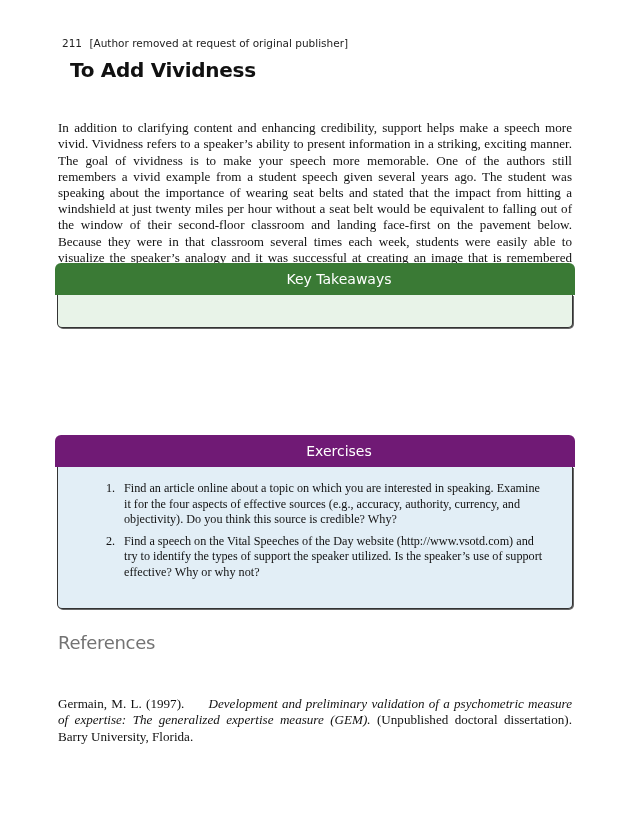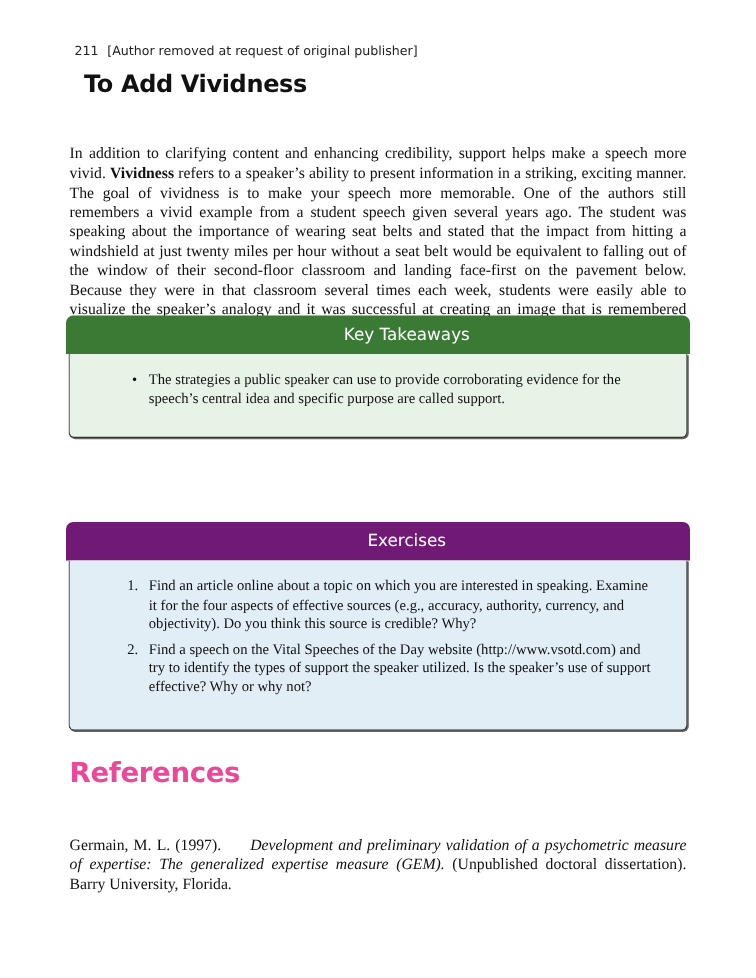--- a/index.html
+++ b/index.html
@@ -6,62 +6,61 @@
   body { width: 630px; height: 815px; position: relative; overflow: hidden; color: #111; }
   .sans { font-family: "DejaVu Sans", "Liberation Sans", sans-serif; }
   .serif { font-family: "Liberation Serif", "DejaVu Serif", serif; }
 
   .running-head { position: absolute; left: 62px; top: 37px; font-size: 10.5px; color: #222; }
   .running-head .num { margin-right: 4px; }
 
   .h1 { position: absolute; left: 58px; top: 58px; font-size: 20px; font-weight: bold; letter-spacing: -0.3px; color: #111; margin-left: 12px; }
 
   .para { position: absolute; left: 58px; top: 107px; width: 514px; font-size: 13.1px; line-height: 16.2px; text-align: justify; color: #111; }
-  .para b { font-weight: bold; }
+  .para b { font-weight: normal; }
 
   .box { position: absolute; left: 55px; width: 520px; border-radius: 6px; }
   .box .hdr { height: 32px; border-radius: 6px 6px 0 0; color: #fff; display: flex; align-items: center; justify-content: center; font-size: 14px; padding-left: 48px; }
   .box .body { border: 1px solid #333; border-top: none; border-radius: 0 0 5px 5px; margin: 0 2px; box-shadow: 1px 1px 0 #666; }
 
   .kt { top: 263px; }
   .kt .hdr { background: #3a7a35; }
   .kt .body { background: #e8f3e8; padding: 14px 20px 18px 48px; }
   .kt ul { margin: 0; padding: 0 0 0 18px; list-style: none; }
   .kt li { position: relative; font-size: 12.2px; line-height: 15.5px; margin-bottom: 6px; }
   .kt li::before { content: "•"; position: absolute; left: -14px; top: 0; }
 
   .ex { top: 435px; }
   .ex .hdr { background: #701a75; }
   .ex .body { background: #e2eef6; padding: 14px 24px 22px 48px; }
   .ex ol { margin: 0; padding: 0 0 0 18px; list-style: none; }
   .ex li { position: relative; font-size: 12.2px; line-height: 15.5px; margin-bottom: 6px; }
   .ex li .n { position: absolute; left: -18px; top: 0; }
 
-  .h2 { position: absolute; left: 58px; top: 632px; font-size: 23px; font-weight: bold; letter-spacing: -0.3px; color: #ec4899; }
+  .h2 { position: absolute; left: 58px; top: 632px; font-size: 18px; font-weight: normal; letter-spacing: -0.3px; color: #737373; }
 
   .ref { position: absolute; left: 58px; top: 683px; width: 514px; font-size: 13.1px; line-height: 16.2px; text-align: justify; color: #111; }
   .ref i { font-style: italic; margin-left: 20px; }
 </style>
 </head>
 <body>
 
 <div class="running-head sans">
   <span class="num">211</span>
   <span>[Author removed at request of original publisher]</span>
 </div>
 
 <div class="h1 sans">To Add Vividness</div>
 
 <p class="para serif"><span>In addition to clarifying content and enhancing credibility, support helps make a speech more vivid. </span><b>Vividness</b><span> refers to a speaker’s ability to present information in a striking, exciting manner. The goal of vividness is to make your speech more memorable. One of the authors still remembers a vivid example from a student speech given several years ago. The student was speaking about the importance of wear­ing seat belts and stated that the impact from hitting a windshield at just twenty miles per hour without a seat belt would be equivalent to falling out of the window of their second-floor classroom and landing face-first on the pavement below. Because they were in that classroom several times each week, students were easily able to visualize the speaker’s analogy and it was successful at creating an image that is remembered years later. Support helps make your speech more interesting and memorable to an audi­ence member.</span></p>
 
 <div class="box kt">
   <div class="hdr sans">Key Takeaways</div>
   <div class="body serif">
     <ul>
-      <li>The strategies a public speaker can use to provide corroborating evidence for the speech’s central idea and specific purpose are called support.</li>
     </ul>
   </div>
 </div>
 
 <div class="box ex">
   <div class="hdr sans">Exercises</div>
   <div class="body serif">
     <ol>
       <li>
         <span class="n">1.</span>

